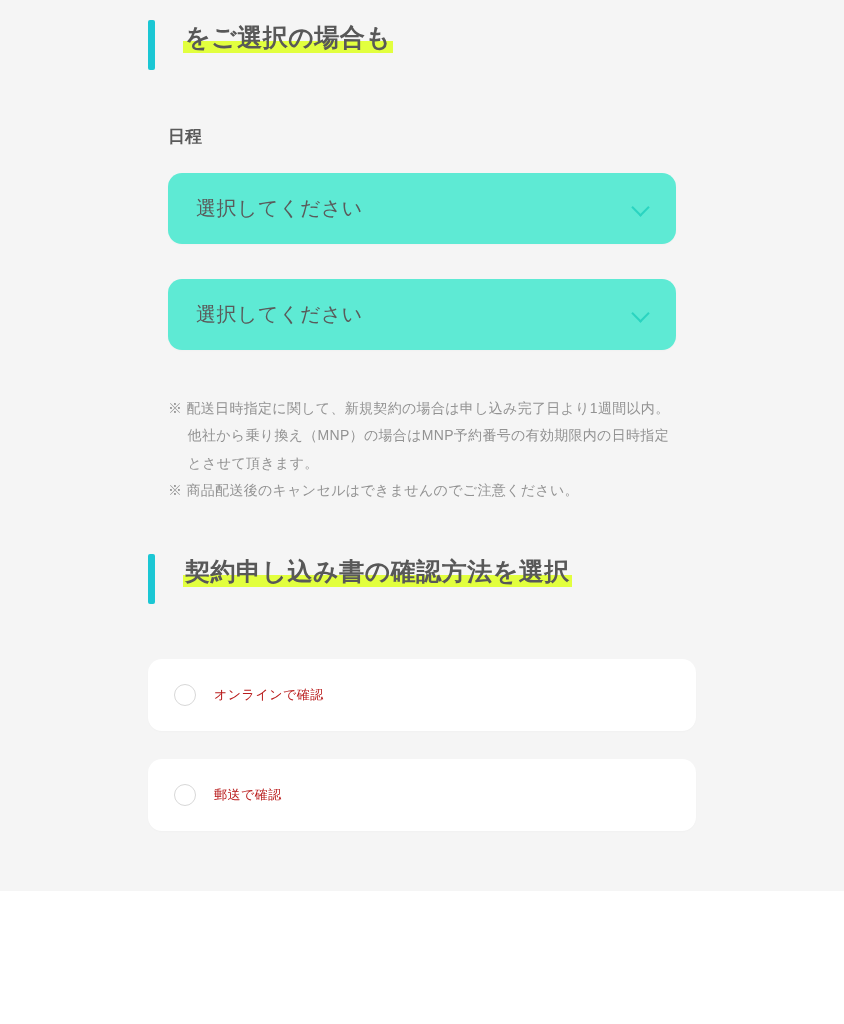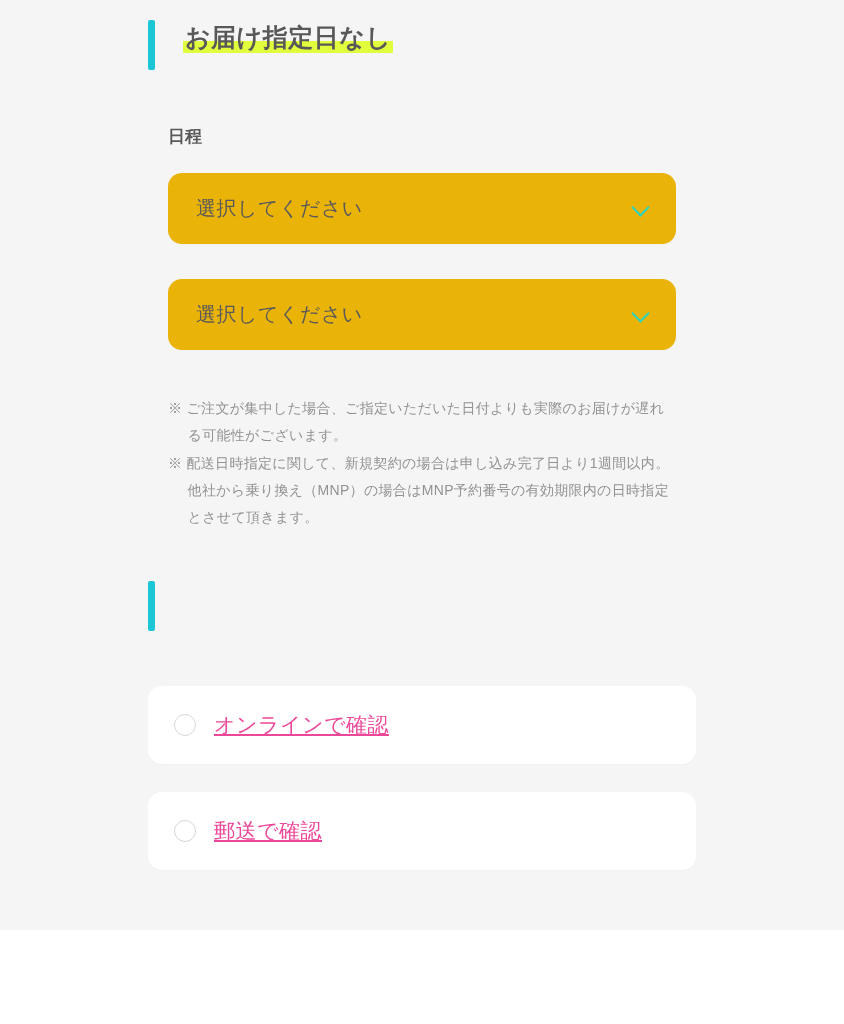--- a/index.html
+++ b/index.html
@@ -46,21 +46,21 @@
       margin-bottom: 35px;
       padding: 0 20px;
     }
     .field-label {
       font-size: 17px;
       color: #5a5a5a;
       font-weight: 600;
       margin-bottom: 25px;
     }
     .select-box {
-      background: #eab308;
+      background: #5eead4;
       border-radius: 14px;
       padding: 22px 28px;
       display: flex;
       justify-content: space-between;
       align-items: center;
       cursor: pointer;
       box-shadow: 0 1px 2px rgba(0,0,0,0.02);
     }
     .select-text {
       font-size: 20px;
@@ -107,65 +107,65 @@
     }
     .radio-circle {
       width: 22px;
       height: 22px;
       border: 1.5px solid #d8d8d8;
       border-radius: 50%;
       margin-right: 18px;
       flex-shrink: 0;
     }
     .radio-label {
-      font-size: 21px;
-      color: #ec4899;
+      font-size: 13px;
+      color: #b91c1c;
       font-weight: 500;
       letter-spacing: 0.5px;
-      text-decoration: underline;
     }
     .options-container {
       padding: 0 0;
     }
   </style>
 </head>
 <body>
 
 <div class="page-container">
 
   <div class="section">
     <div class="section-header">
       <div class="section-bar"></div>
-      <div class="section-title">お届け指定日なし</div>
+      <div class="section-title">をご選択の場合も</div>
     </div>
 
     <div class="field-group">
       <div class="field-label">日程</div>
       <div class="select-box">
         <span class="select-text">選択してください</span>
         <span class="chevron-down"></span>
       </div>
     </div>
 
     <div class="field-group">
       <div class="select-box">
         <span class="select-text">選択してください</span>
         <span class="chevron-down"></span>
       </div>
     </div>
 
     <div class="notes-block">
-      <div class="note-line">※ ご注文が集中した場合、ご指定いただいた日付よりも実際のお届けが遅れる可能性がございます。</div>
       <div class="note-line">※ 配送日時指定に関して、新規契約の場合は申し込み完了日より1週間以内。他社から乗り換え（MNP）の場合はMNP予約番号の有効期限内の日時指定とさせて頂きます。</div>
+      <div class="note-line">※ 商品配送後のキャンセルはできませんのでご注意ください。</div>
     </div>
   </div>
 
   <div class="section">
     <div class="section-header">
       <div class="section-bar"></div>
+      <div class="section-title">契約申し込み書の確認方法を選択</div>
     </div>
 
     <div class="options-container">
       <div class="radio-option">
         <div class="radio-circle"></div>
         <div class="radio-label">オンラインで確認</div>
       </div>
       <div class="radio-option">
         <div class="radio-circle"></div>
         <div class="radio-label">郵送で確認</div>

